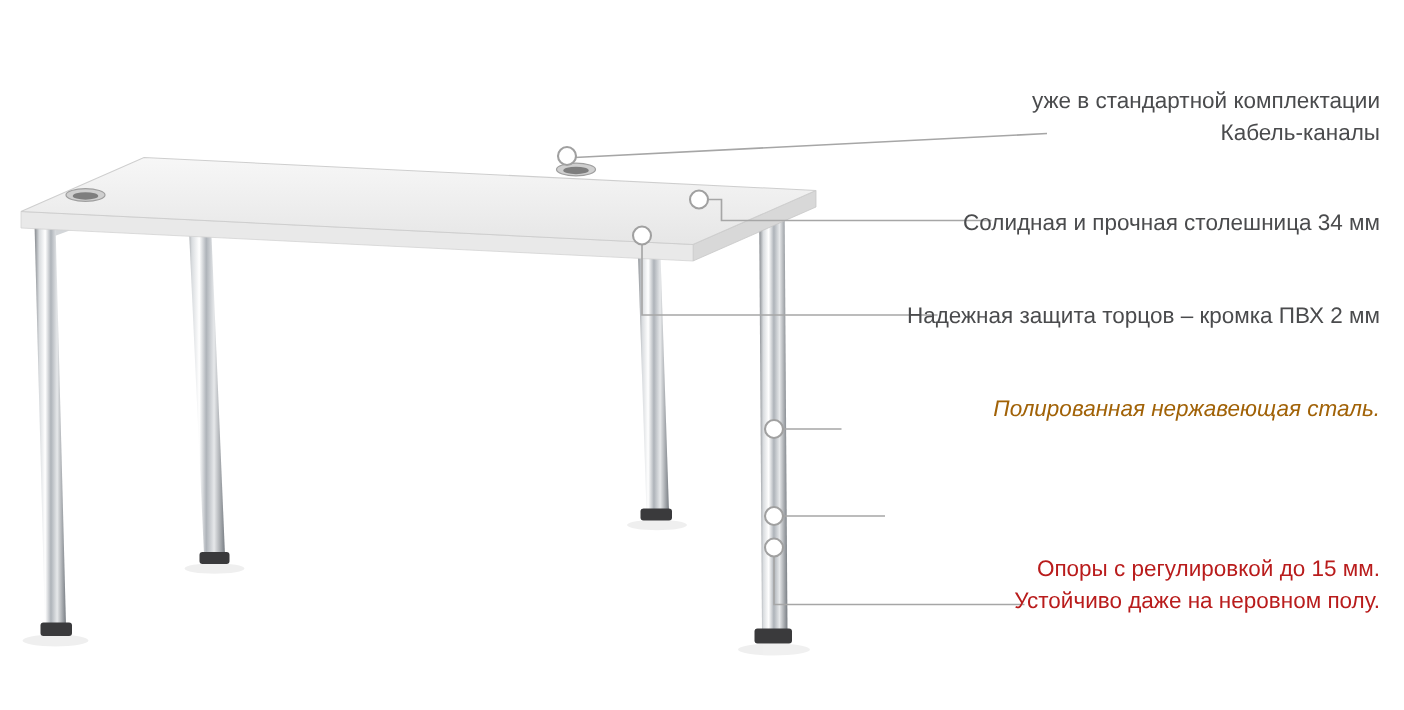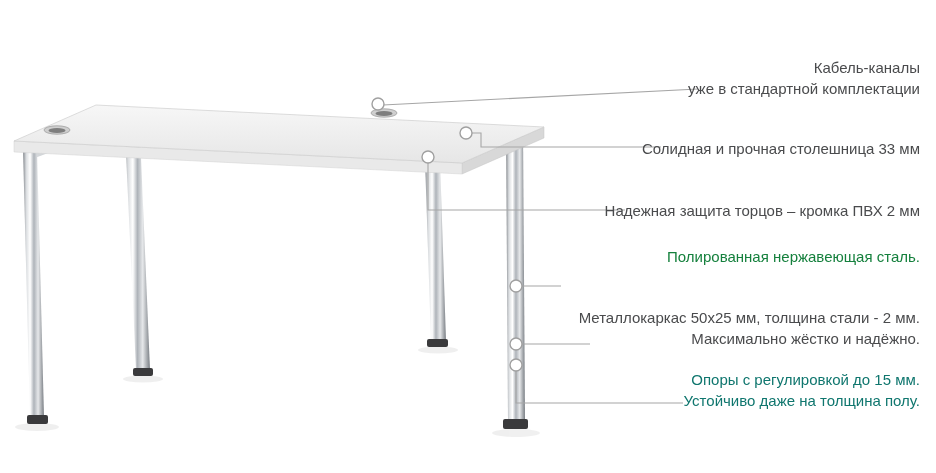--- a/index.html
+++ b/index.html
@@ -90,39 +90,35 @@
       <circle cx="378" cy="104" r="6"></circle>
       <circle cx="466" cy="133" r="6"></circle>
       <circle cx="428" cy="157" r="6"></circle>
       <circle cx="516" cy="286" r="6"></circle>
       <circle cx="516" cy="344" r="6"></circle>
       <circle cx="516" cy="365" r="6"></circle>
     </g>
   </svg>
 
   <div class="callout" style="top: 57px; color: rgb(74, 75, 77);">
+    <span>уже в стандартной комплектации</span>
     <span>Кабель-каналы</span>
-    <span>уже в стандартной комплектации</span>
   </div>
 
   <div class="callout" style="top: 138px; color: rgb(74, 75, 77);">
-    <span>Солидная и прочная столешница 33 мм</span>
+    <span>Солидная и прочная столешница 34 мм</span>
   </div>
 
   <div class="callout" style="top: 200px; color: rgb(74, 75, 77); text-align: center;">
     <span>Надежная защита торцов – кромка ПВХ 2 мм</span>
   </div>
 
-  <div class="callout" style="top: 246px; color: #15803d;">
+  <div class="callout" style="top: 262px; color: #a16207; font-style: italic;">
     <span>Полированная нержавеющая сталь.</span>
   </div>
 
-  <div class="callout" style="top: 307px; color: rgb(74, 75, 77);">
-    <span>Металлокаркас 50х25 мм, толщина стали - 2 мм.</span>
-    <span>Максимально жёстко и надёжно.</span>
-  </div>
 
-  <div class="callout" style="top: 369px; color: #0f766e;">
+  <div class="callout" style="top: 369px; color: #b91c1c;">
     <span>Опоры с регулировкой до 15 мм.</span>
-    <span>Устойчиво даже на толщина полу.</span>
+    <span>Устойчиво даже на неровном полу.</span>
   </div>
 
 </div>
 
 </body></html>

